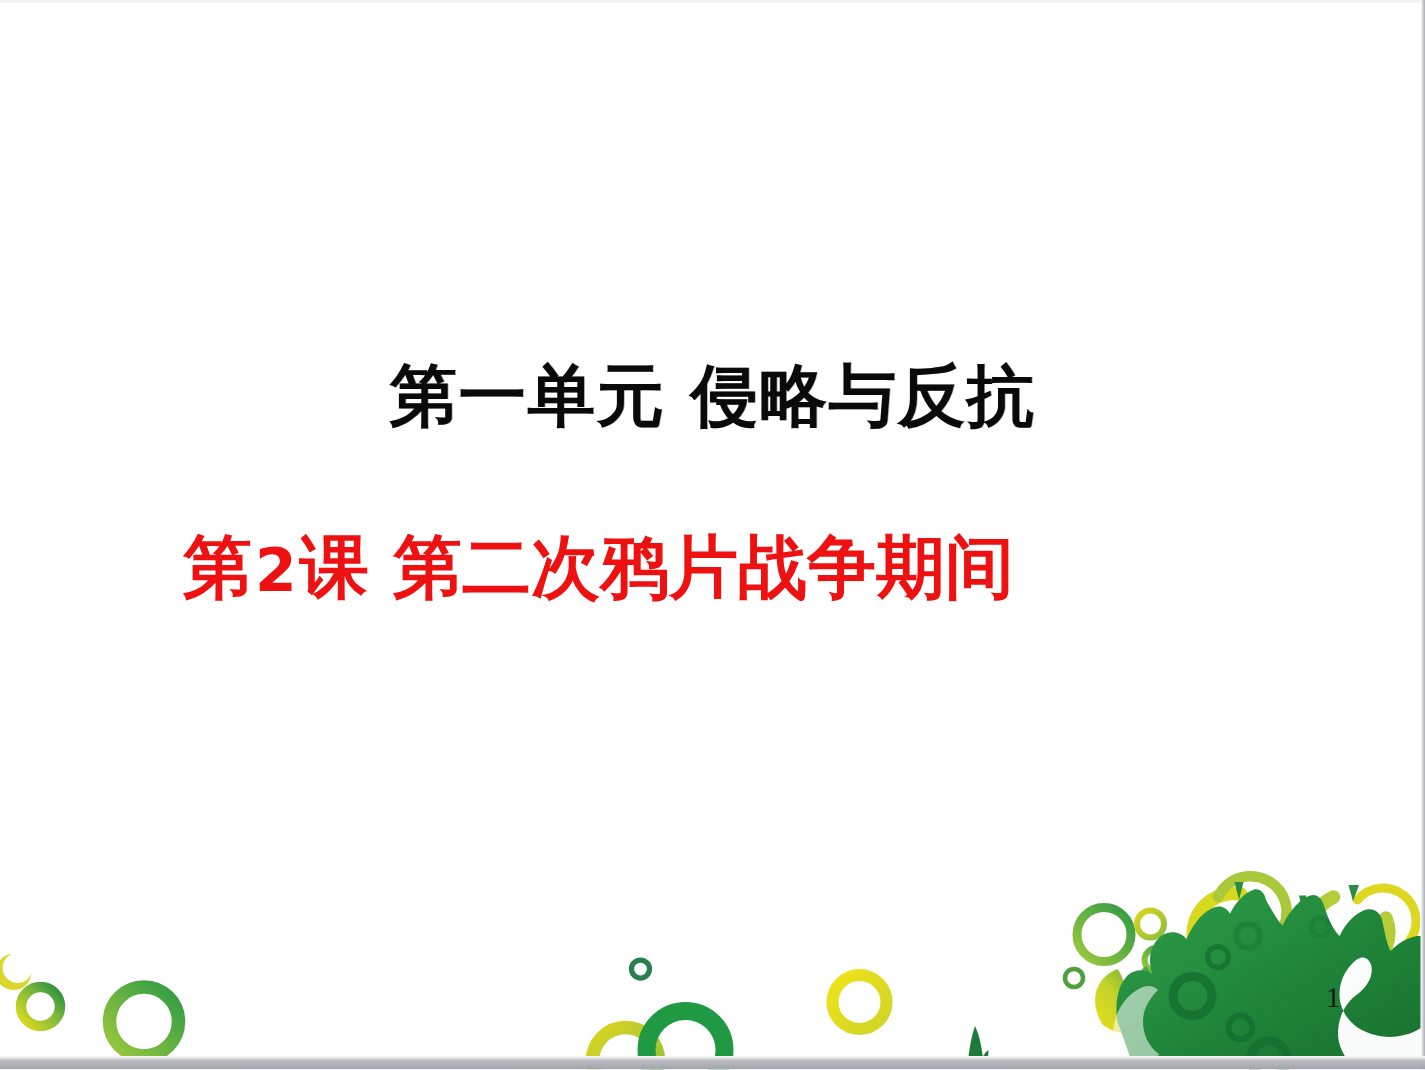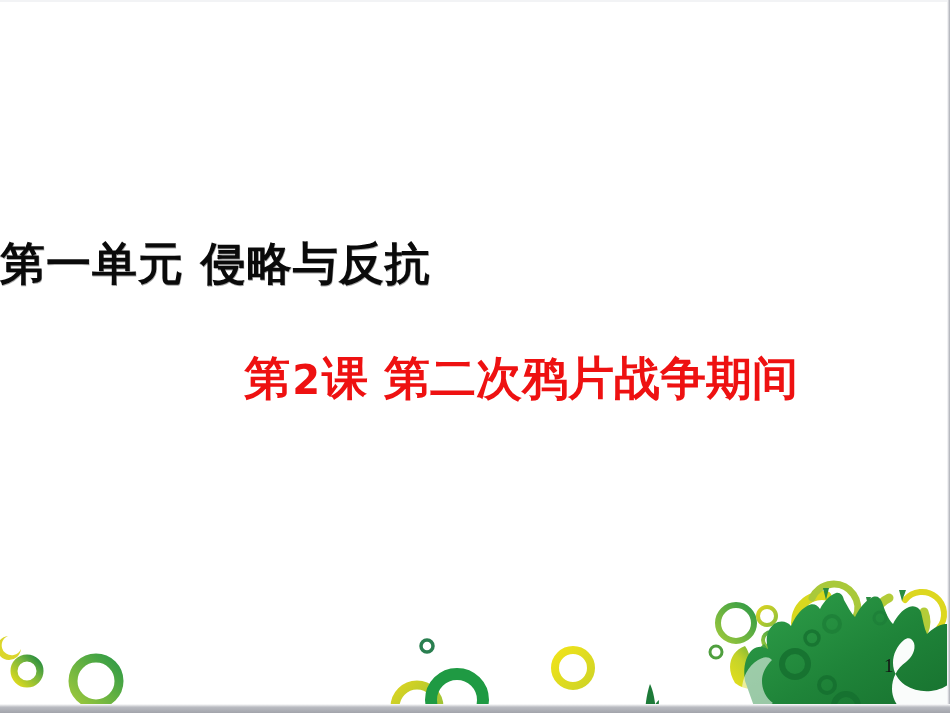--- a/index.html
+++ b/index.html
@@ -53,41 +53,41 @@
     background: #f2f3f5;
     z-index: 40;
   }
 
   
   .title-block {
     position: absolute;
     left: 0;
     top: 236px;
     width: 950px;
-    text-align: left;
+    text-align: center;
     z-index: 20;
   }
 
   .unit-title {
     font-family: "DejaVu Sans", "Liberation Sans", sans-serif;
     font-weight: 700;
     font-size: 45px;
     line-height: 1.25;
     color: #0a0a0a;
     letter-spacing: 1px;
     white-space: nowrap;
     text-shadow: 0.5px 0.5px 0 rgba(0,0,0,0.35);
   }
 
   .lesson-block {
     position: absolute;
     left: 0;
     top: 348px;
     width: 798px;
-    text-align: right;
+    text-align: center;
     z-index: 20;
   }
 
   .lesson-line {
     font-family: "DejaVu Sans", "Liberation Sans", sans-serif;
     font-weight: 700;
     font-size: 46px;
     line-height: 1.33;
     color: #ee1111;
     letter-spacing: 0px;

